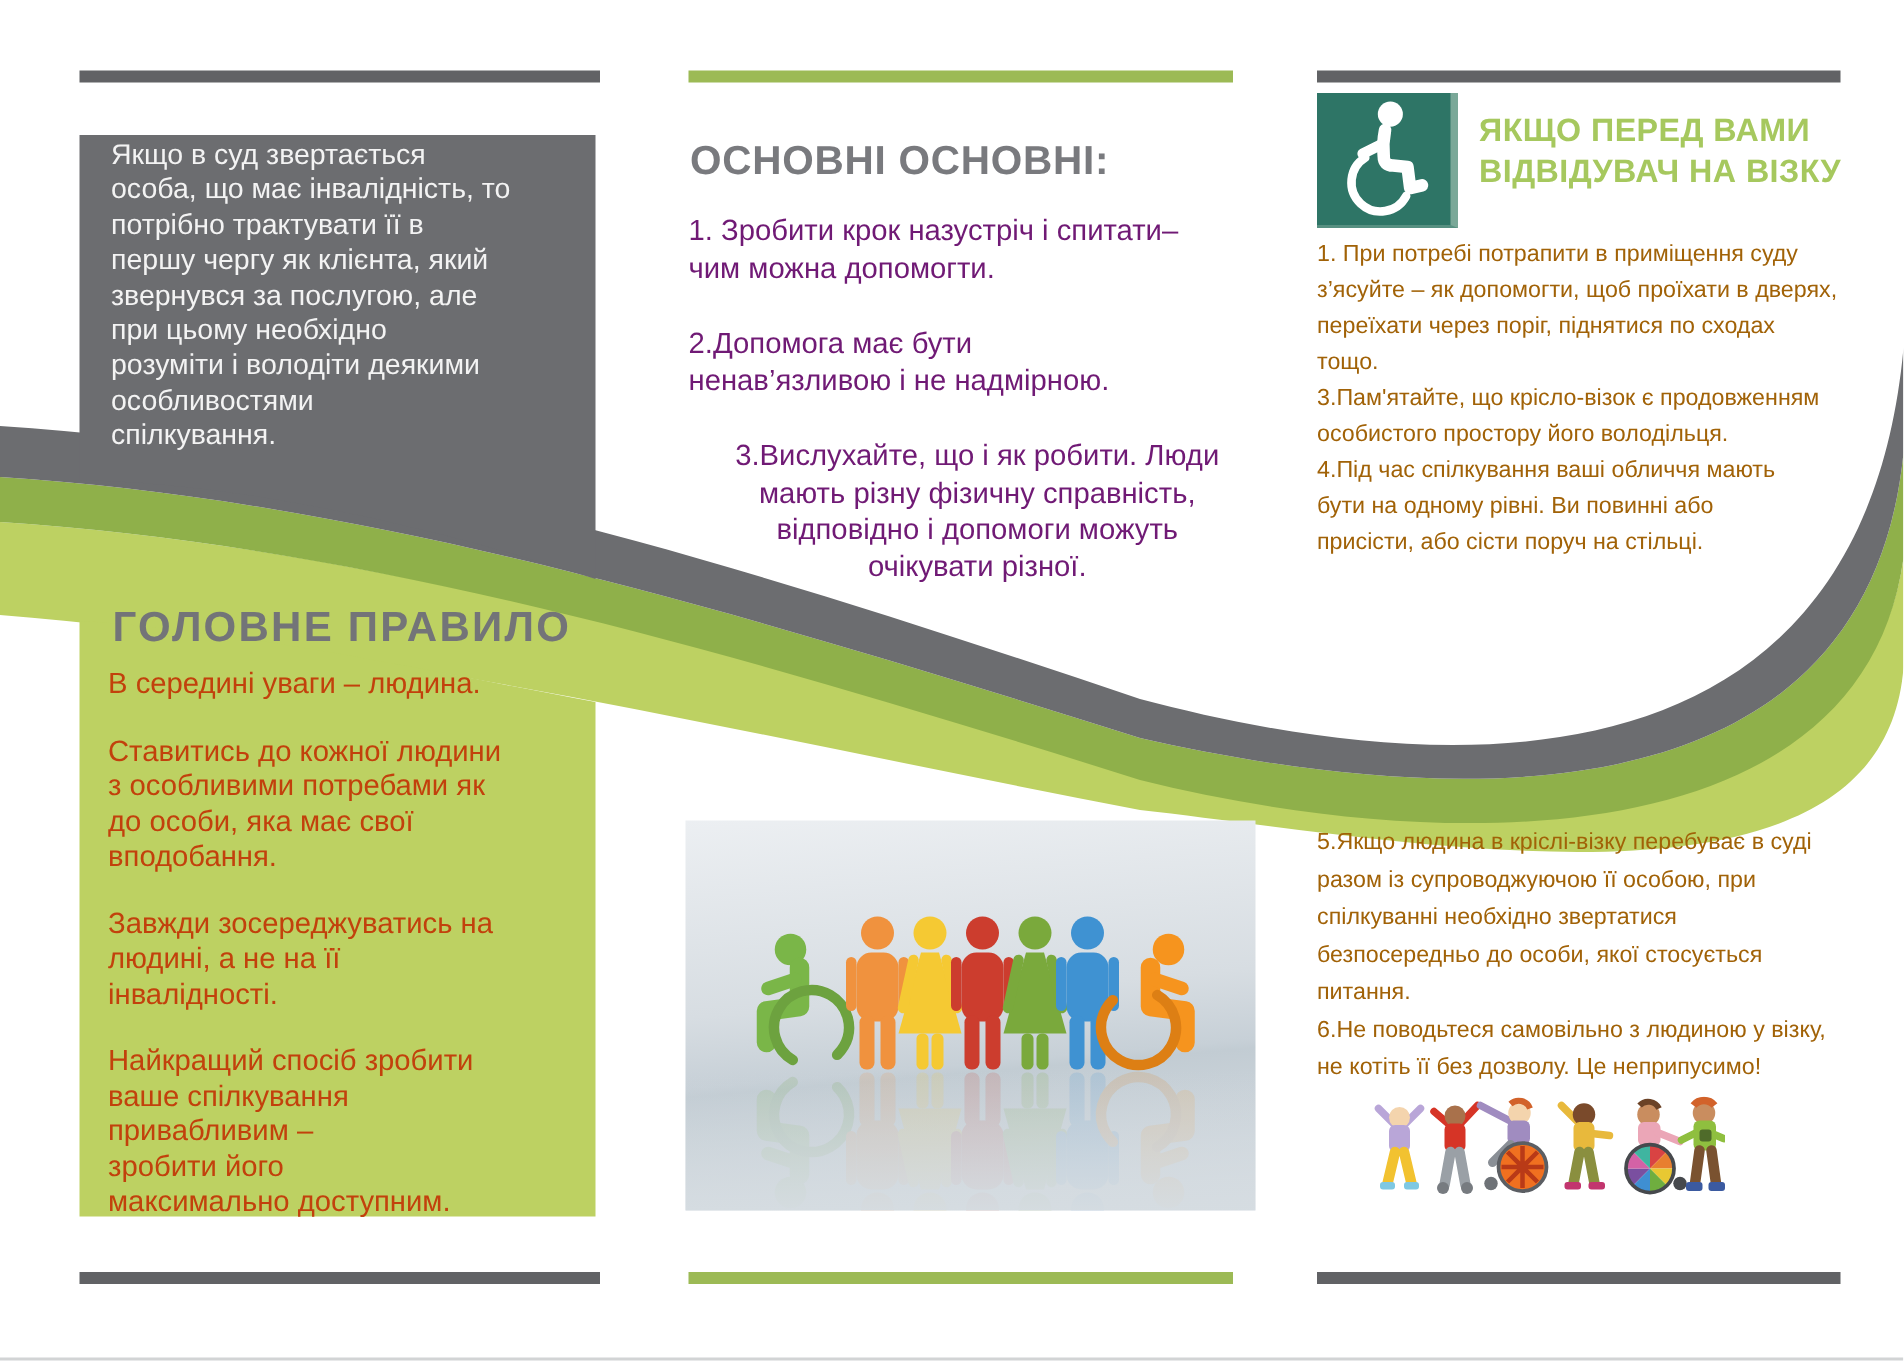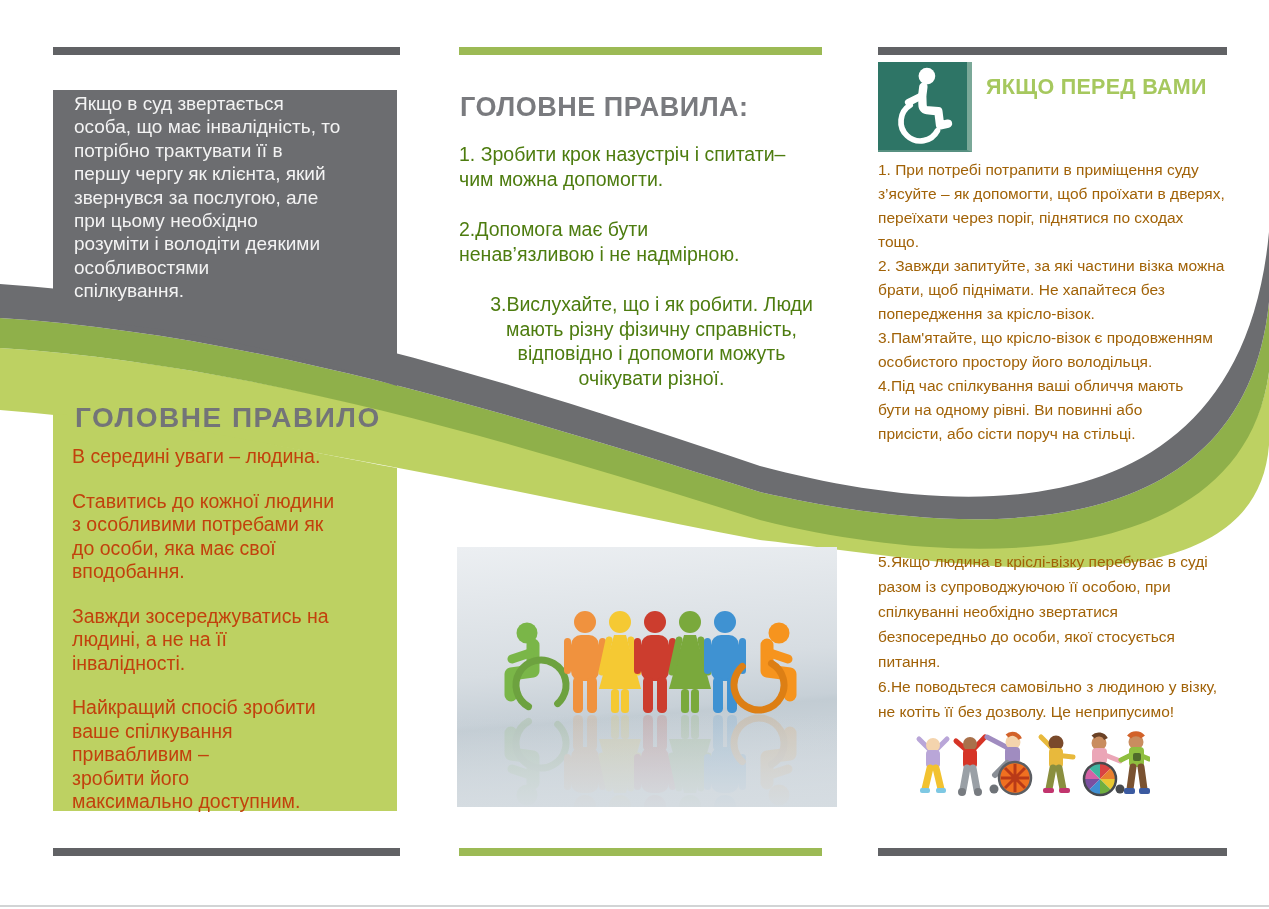--- a/index.html
+++ b/index.html
@@ -13,21 +13,21 @@
   
   #wave{position:absolute;left:0;top:0;z-index:0;}
   
   .txt{position:absolute;z-index:2;}
   .intro{left:74px;top:92px;width:318px;font-size:19px;line-height:23.4px;color:#f3f3f3;
          font-weight:500;white-space:pre-line;}
   .main-title{left:75px;top:402px;font-size:28px;letter-spacing:1.5px;color:#737478;font-weight:600;}
   .left-paras{left:72px;top:445px;width:322px;font-size:19.5px;line-height:23.5px;color:#c2410c;}
   .left-paras .lp{margin:0 0 21px 0;white-space:pre-line;}
   .mid-title{left:460px;top:92px;font-size:27px;letter-spacing:0.5px;color:#797a7e;font-weight:600;}
-  .rules{left:459px;top:142px;width:385px;font-size:19.5px;line-height:24.5px;color:#4d7c0f;}
+  .rules{left:459px;top:142px;width:385px;font-size:19.5px;line-height:24.5px;color:#701a75;}
   .rules .rule{margin:0 0 26px 0;white-space:pre-line;}
   .rules .rule:nth-child(3){text-align:center;}
   .r-head{left:986px;top:74px;width:260px;font-size:21.5px;line-height:27px;color:#a6c85e;
           font-weight:700;letter-spacing:0.3px;}
   .tips{left:878px;width:372px;font-size:15.5px;color:#a16207;}
   .tips .tip{white-space:pre-line;}
   #tips1{top:158px;line-height:24px;}
   #tips2{top:549px;line-height:25px;}
   
   .plate{left:878px;top:62px;width:89px;height:88px;background:#2e7566;z-index:2;
@@ -82,21 +82,21 @@
       <p class="lp">Завжди зосереджуватись на
 людині, а не на її
 інвалідності.</p>
       <p class="lp">Найкращий спосіб зробити
 ваше спілкування
 привабливим –
 зробити його
 максимально доступним.</p>
     </div>
 
-  <div class="txt mid-title">ГОЛОВНЕ  ПРАВИЛА:</div>
+  <div class="txt mid-title">ОСНОВНІ  ОСНОВНІ:</div>
   <div class="txt rules">
       <div class="rule">1. Зробити крок назустріч і спитати–
 чим можна допомогти.</div>
       <div class="rule">2.Допомога має бути
 ненав’язливою і не надмірною.</div>
       <div class="rule">3.Вислухайте, що і як робити. Люди
 мають різну фізичну справність,
 відповідно і допомоги можуть
 очікувати різної.</div>
     </div>
@@ -178,29 +178,27 @@
   <div class="abs plate">
     <svg width="89" height="88" viewBox="0 0 100 100">
       <circle cx="55" cy="16" r="9.5" fill="#ffffff"></circle>
       <path d="M51,28 Q49,38 50,48 Q50,55 57,55 L68,56 L70,72 L79,70" stroke="#ffffff" stroke-width="9.5" fill="none" stroke-linecap="round" stroke-linejoin="round"></path>
       <path d="M50,38 L34,46" stroke="#ffffff" stroke-width="8" stroke-linecap="round"></path>
       <path d="M36,49 A22,22 0 1 0 67,78" stroke="#ffffff" stroke-width="6.5" fill="none" stroke-linecap="round"></path>
     </svg>
   </div>
   <div class="txt r-head">
     <div>ЯКЩО ПЕРЕД ВАМИ</div>
+    <div>ВІДВІДУВАЧ НА ВІЗКУ</div>
   </div>
   <div id="tips1" class="txt tips">
       <div class="tip">1. При потребі потрапити в приміщення суду
 з’ясуйте – як допомогти, щоб проїхати в дверях,
 переїхати через поріг, піднятися по сходах
 тощо.</div>
-      <div class="tip">2. Завжди запитуйте, за які частини візка можна
-брати, щоб піднімати. Не хапайтеся без
-попередження за крісло-візок.</div>
       <div class="tip">3.Пам'ятайте, що крісло-візок є продовженням
 особистого простору його володільця.</div>
       <div class="tip">4.Під час спілкування ваші обличчя мають
 бути на одному рівні. Ви повинні або
 присісти, або сісти поруч на стільці.</div>
     </div>
   <div id="tips2" class="txt tips">
       <div class="tip">5.Якщо людина в кріслі-візку перебуває в суді
 разом із супроводжуючою її особою, при
 спілкуванні необхідно звертатися

